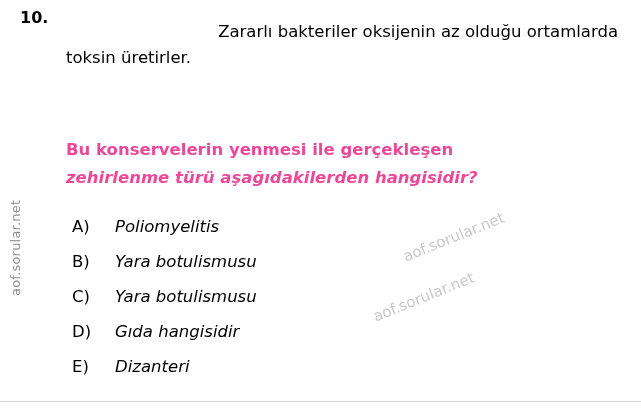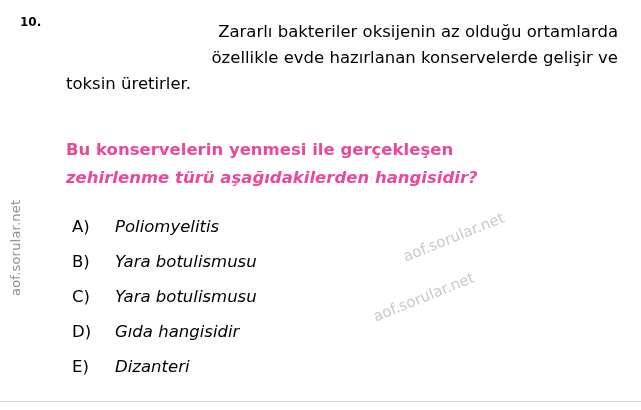--- a/index.html
+++ b/index.html
@@ -47,22 +47,22 @@
     white-space: nowrap;
     font-family: "DejaVu Sans", sans-serif;
     pointer-events: none;
   }
   .wm-1 { left: 400px; top: 228px; }
   .wm-2 { left: 370px; top: 288px; }
 
   .qnum {
     position: absolute;
     left: 20px;
-    top: 15px;
-    font-size: 12px;
+    top: 8px;
+    font-size: 16px;
     font-weight: bold;
     color: #000000;
   }
 
   .qbody {
     position: absolute;
     left: 66px;
     top: 19px;
     width: 552px;
     font-size: 16.5px;
@@ -135,23 +135,20 @@
 <body>
 
 <div class="page">
 
   <div class="qnum">10.</div>
 
   <div class="qbody">
     <span class="line just">
       <span>Zararlı bakteriler oksijenin az olduğu ortamlarda</span>
     </span>
-    <span class="line just">
-      <span>özellikle evde hazırlanan konservelerde gelişir ve</span>
-    </span>
     <span class="line">toksin üretirler.</span>
   </div>
 
   <div class="qprompt">
     <div class="line">
       <span>Bu konservelerin yenmesi ile gerçekleşen</span>
     </div>
     <div class="line last">zehirlenme türü aşağıdakilerden hangisidir?</div>
   </div>
 

